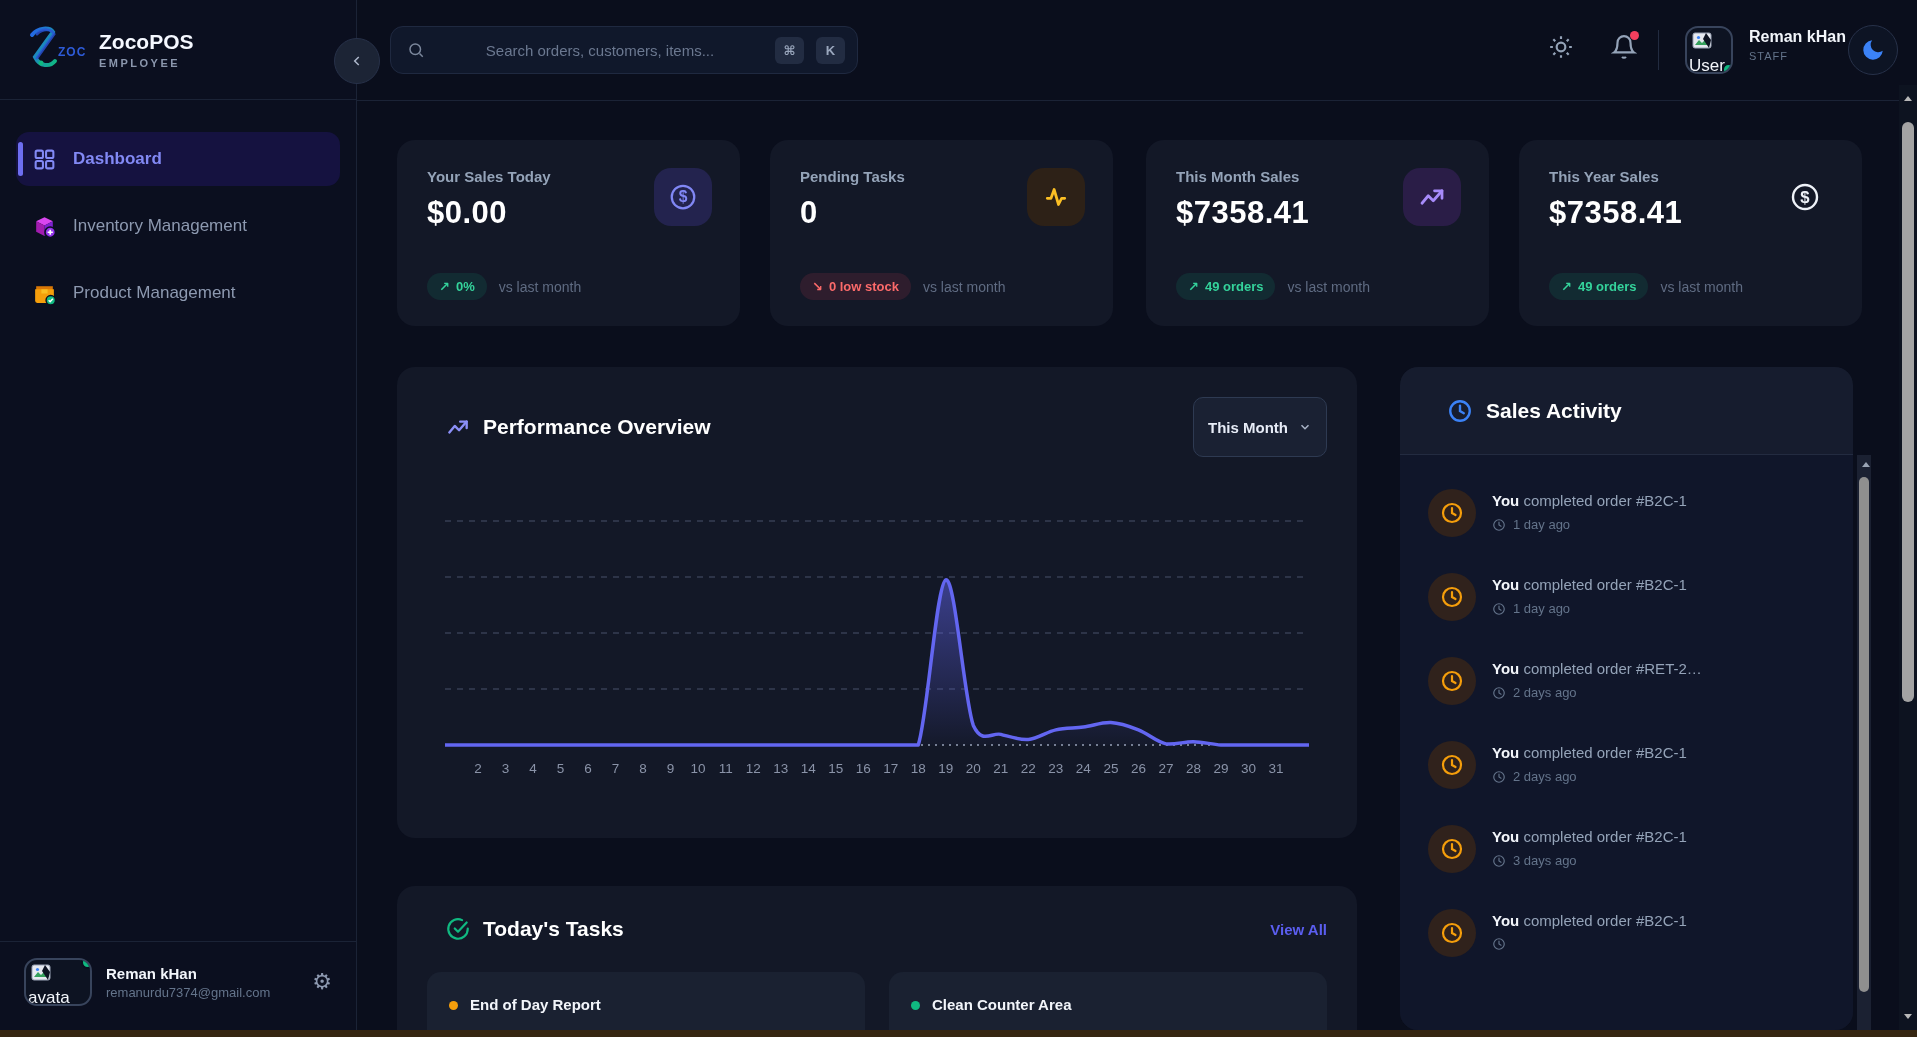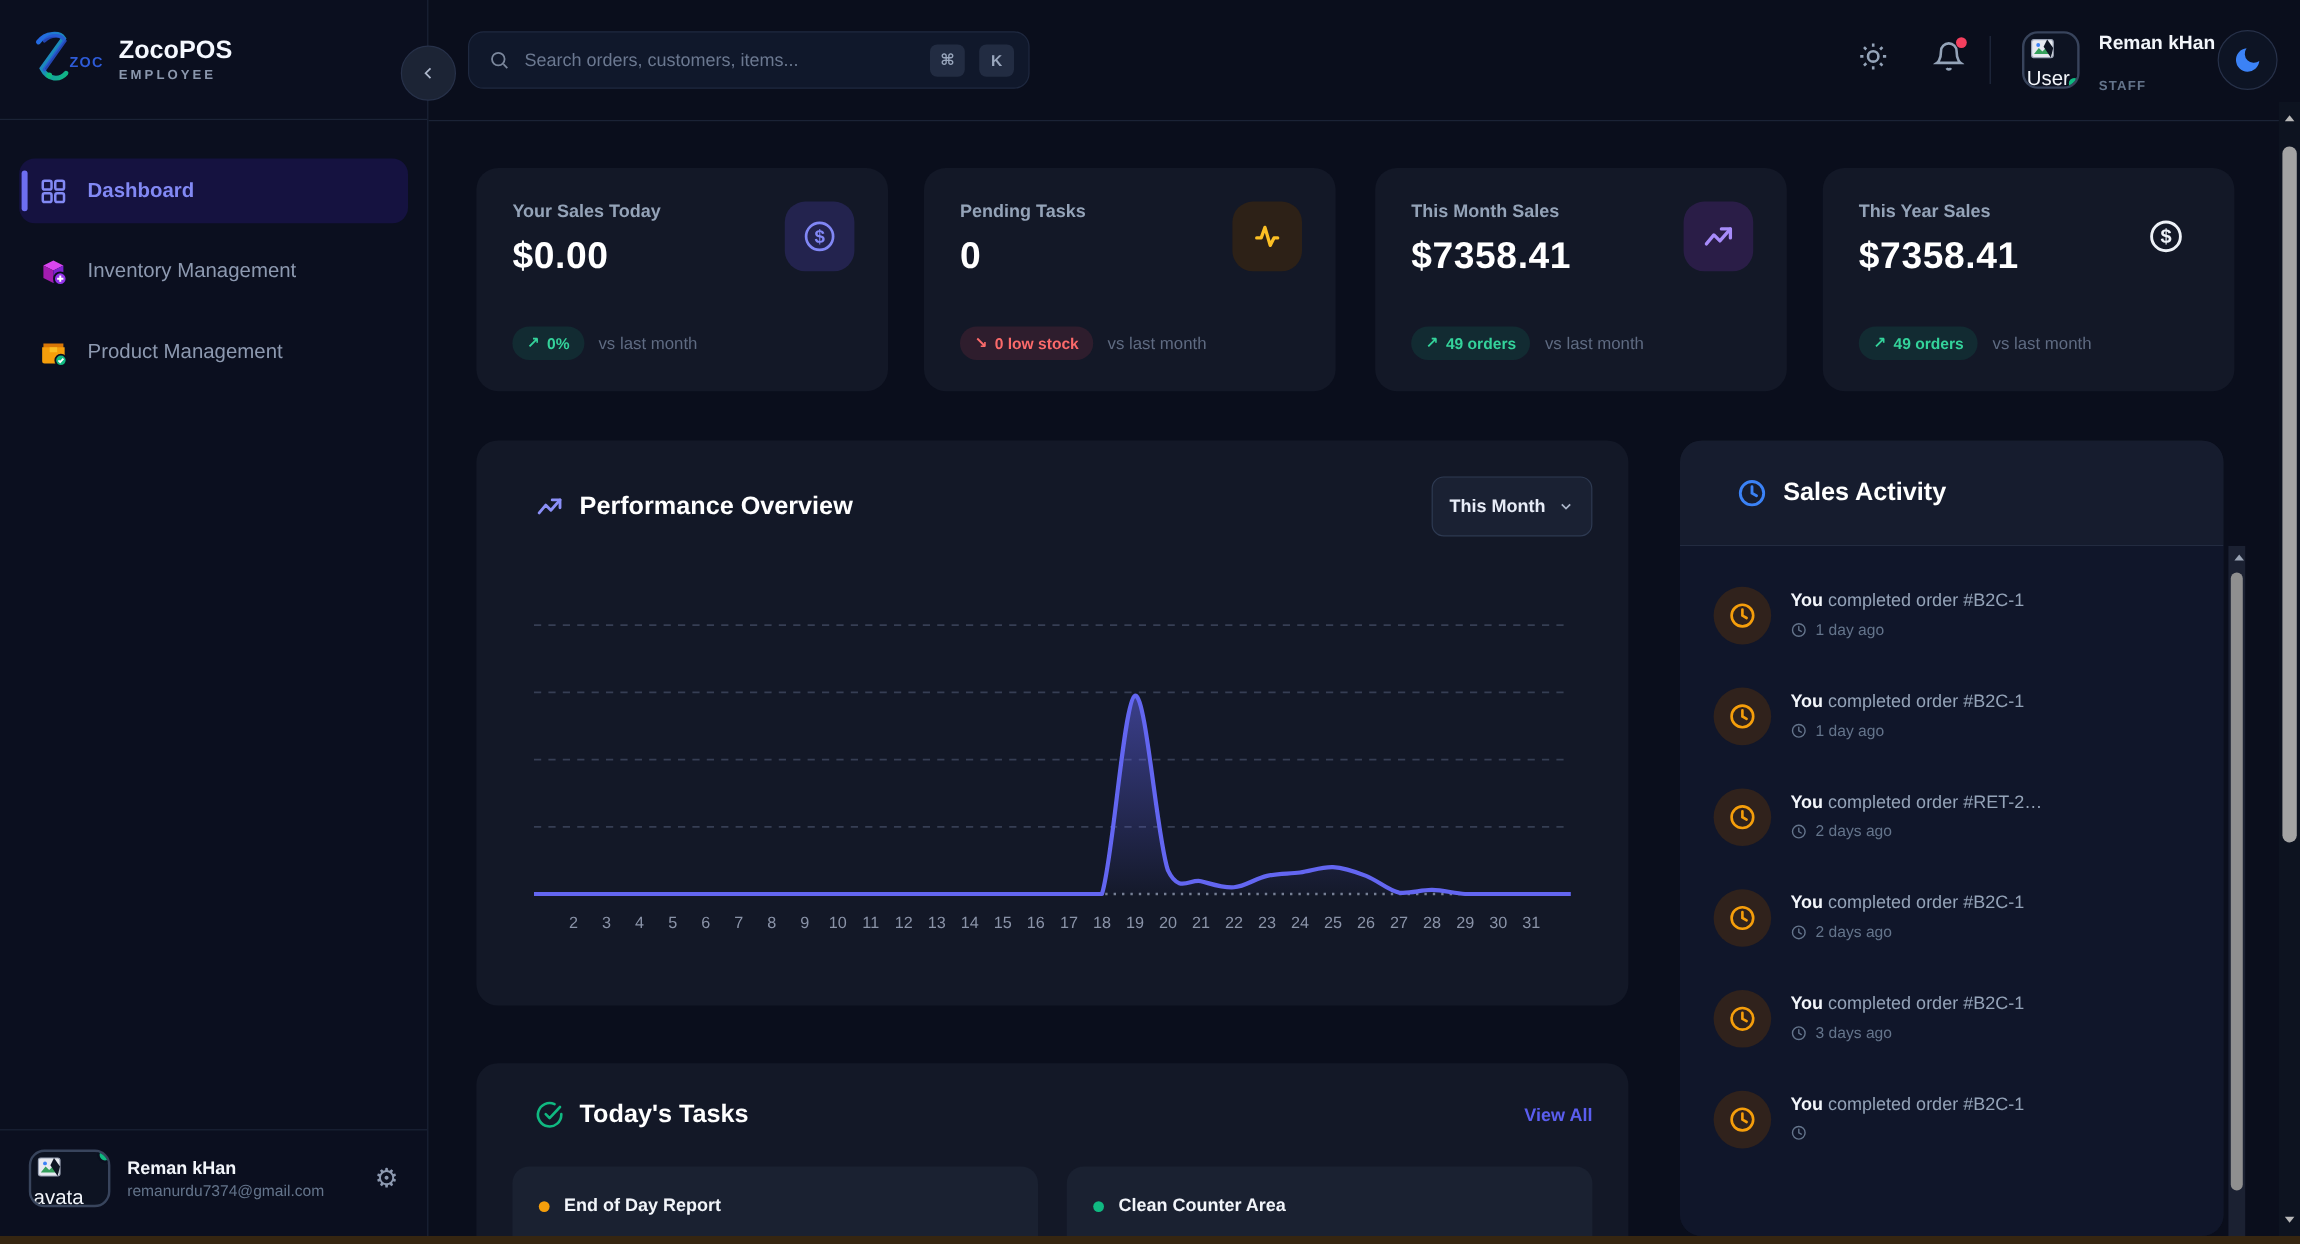--- a/index.html
+++ b/index.html
@@ -42,31 +42,31 @@
   .side-user-email { font-size:13px; color:#64748b; margin-top:3px; }
   .gear { margin-left:auto; color:#8d99b0; font-size:22px; cursor:pointer; }
 
   
   .topbar { position:absolute; left:357px; top:0; right:0; height:101px;
             border-bottom:1px solid #1b2336; }
   .search-box { position:absolute; left:33px; top:26px; width:468px; height:48px;
                 background:#10182b; border:1px solid #1f2940; border-radius:13px;
                 display:flex; align-items:center; padding:0 12px 0 16px; gap:12px; }
   .search-box input { flex:1; background:transparent; border:none; outline:none;
-                      color:#c7d0e0; font-size:15px; font-family:inherit; }
+                      color:#c7d0e0; font-size:15px; font-family:inherit;text-align:center; }
   .search-box input::placeholder { color:#6b7890; }
   .kbd { min-width:29px; height:27px; background:#222c42; border-radius:6px; color:#9aa7bd;
          font-size:13px; font-weight:700; display:flex; align-items:center; justify-content:center; padding:0 7px; }
   .top-icon { position:absolute; top:34px; color:#94a3b8; cursor:pointer; }
   .bell-dot { position:absolute; top:-3px; right:-2px; width:9px; height:9px; border-radius:50%; background:#f43f5e; }
   .v-divider { position:absolute; left:1301px; top:30px; width:1px; height:40px; background:#222b40; }
   .top-avatar { position:absolute; left:1328px; top:26px; width:48px; height:48px; }
   .top-user { position:absolute; left:1392px; top:28px; }
   .top-user-name { font-size:16px; font-weight:700; color:#f2f5fa; }
-  .top-user-role { font-size:11px; font-weight:700; color:#64748b; letter-spacing:1px; margin-top:20px; }
+  .top-user-role { font-size:11px; font-weight:400; color:#64748b; letter-spacing:1px; margin-top:4px; }
   .moon-btn { position:absolute; left:1491px; top:25px; width:50px; height:50px; border-radius:50%;
               background:#0d1424; border:1px solid #273149; display:flex; align-items:center;
               justify-content:center; cursor:pointer; }
 
   
   .card { position:absolute; background:#131827; border-radius:18px; }
   .stat-card { top:140px; height:186px; width:343px; padding:28px 30px; }
   .stat-label { font-size:15px; font-weight:600; color:#94a3b8; }
   .stat-value { font-size:31px; font-weight:800; color:#ffffff; margin-top:10px; letter-spacing:.5px; }
   .stat-iconbox { position:absolute; right:28px; top:28px; width:58px; height:58px;
@@ -78,21 +78,21 @@
   .stat-foot { position:absolute; left:30px; bottom:26px; display:flex; align-items:center; gap:12px; }
   .badge { display:inline-flex; align-items:center; gap:6px; padding:6px 12px; border-radius:999px;
            font-size:13px; font-weight:700; }
   .badge-green { background:rgba(16,185,129,.12); color:#34d39b; }
   .badge-red   { background:rgba(244,63,94,.12);  color:#fb6a6a; }
   .vs-text { font-size:14px; color:#5f6b82; }
 
   .perf-card { left:397px; top:367px; width:960px; height:471px; }
   .card-head { display:flex; align-items:center; gap:12px; padding:30px 30px 0 48px;justify-content:space-between; }
   .card-title { font-size:21px; font-weight:800; color:#ffffff; }
-  .filter-select { margin-left:auto; height:50px; min-width:125px; background:#1a2133;
+  .filter-select { margin-left:auto; height:60px; min-width:125px; background:#1a2133;
                    border:1px solid #2e3a52; border-radius:10px; display:flex; align-items:center;
                    gap:10px; padding:0 14px; font-size:15px; font-weight:700; color:#e7ecf7; cursor:pointer; }
   #perf-svg { position:absolute; left:48px; top:108px; }
   .x-tick { font-size:13.5px; fill:#8a93a8; }
 
   .tasks-card { left:397px; top:886px; width:960px; height:210px; }
   .view-all { margin-left:auto; font-size:15px; font-weight:700; color:#5b5ef0; cursor:pointer; }
   .task-grid { position:absolute; left:30px; right:30px; top:86px; display:grid;
                grid-template-columns:1fr 1fr; gap:24px; }
   .task-item { background:#1a2131; border-radius:14px; height:120px; padding:24px 22px;

